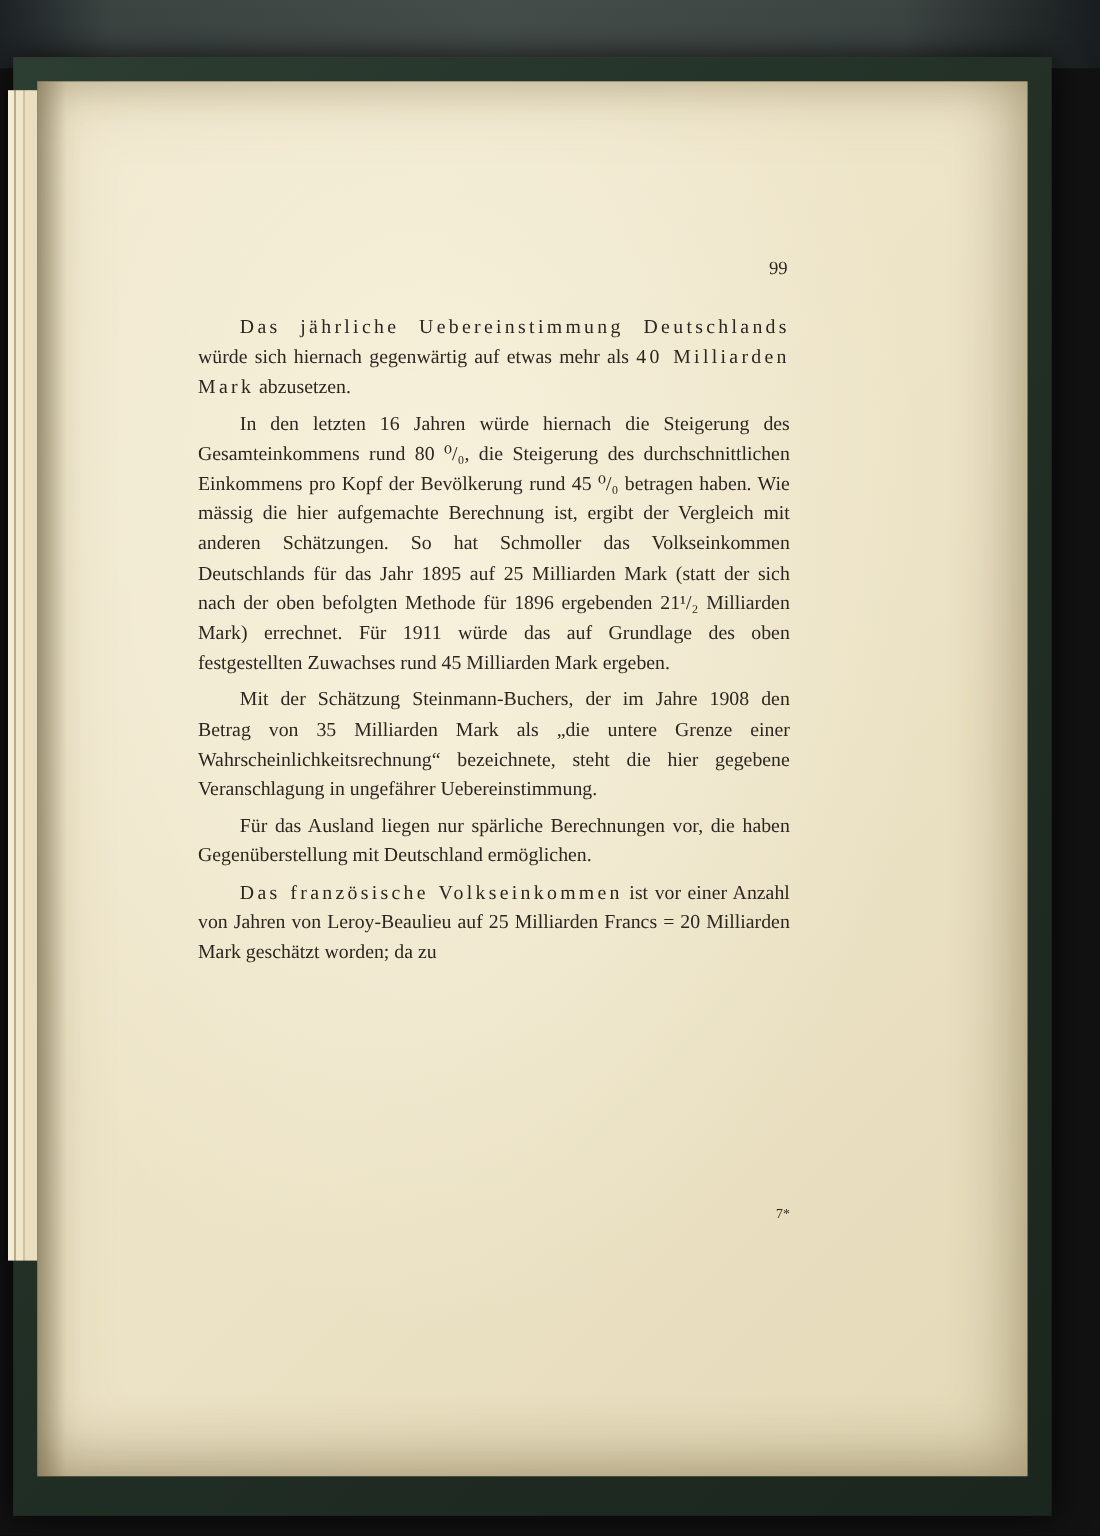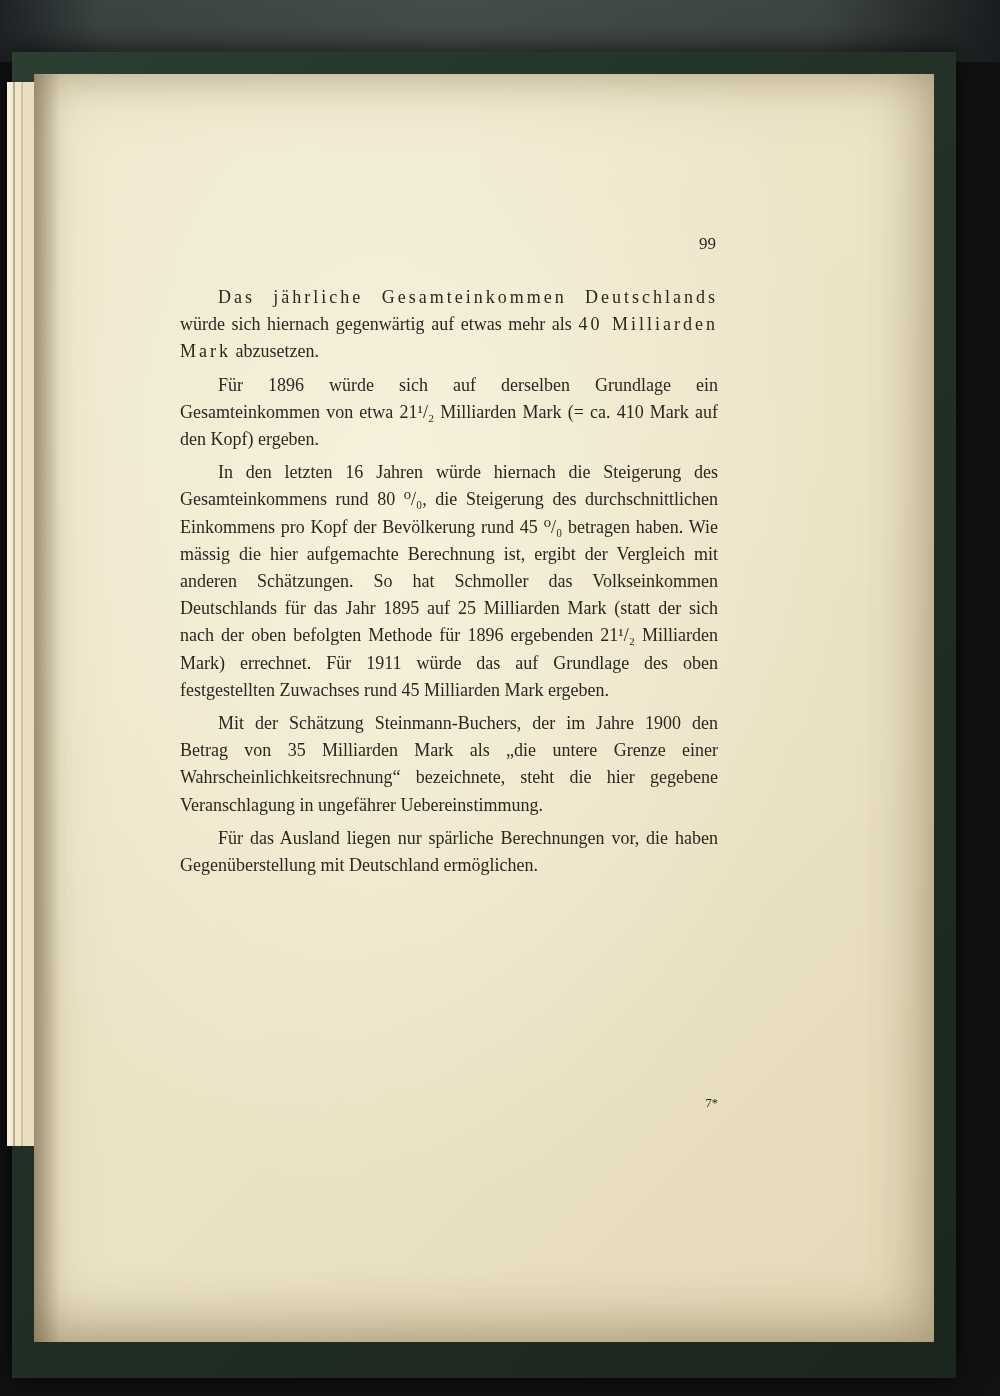--- a/index.html
+++ b/index.html
@@ -109,39 +109,39 @@
   <div class="page-edge-stack"></div>
 
   <div class="page">
 
     <div class="text-area">
 
       <div class="page-number">99</div>
 
 
       <p class="indent">
-        <span class="spaced">Das jährliche Gesamteinkommen Deutschlands</span><span> würde sich hiernach gegenwärtig auf etwas mehr als </span><span class="spaced">40 Milliarden Mark</span><span> abzusetzen.</span>
+        <span class="spaced">Das jährliche Uebereinstimmung Deutschlands</span><span> würde sich hiernach gegenwärtig auf etwas mehr als </span><span class="spaced">40 Milliarden Mark</span><span> abzusetzen.</span>
       </p>
 
-      <p class="indent">
-        <span>Für 1896 würde sich auf derselben Grundlage ein Gesamteinkommen von etwa 21¹/₂ Milliarden Mark (= ca. 410 Mark auf den Kopf) ergeben.</span>
-      </p>
 
       <p class="indent">
         <span>In den letzten 16 Jahren würde hiernach die Steigerung des Gesamteinkommens rund 80 ⁰/₀, die Steigerung des durchschnittlichen Einkommens pro Kopf der Bevölkerung rund 45 ⁰/₀ betragen haben. Wie mässig die hier aufgemachte Berechnung ist, ergibt der Vergleich mit anderen Schätzungen. So hat Schmoller das Volkseinkommen Deutschlands für das Jahr 1895 auf 25 Milliarden Mark (statt der sich nach der oben befolgten Methode für 1896 ergebenden 21¹/₂ Milliarden Mark) errechnet. Für 1911 würde das auf Grundlage des oben festgestellten Zuwachses rund 45 Milliarden Mark ergeben.</span>
       </p>
 
       <p class="indent">
-        <span>Mit der Schätzung Steinmann-Buchers, der im Jahre 1900 den Betrag von 35 Milliarden Mark als „die untere Grenze einer Wahrscheinlichkeitsrechnung“ bezeichnete, steht die hier gegebene Veranschlagung in ungefährer Uebereinstimmung.</span>
+        <span>Mit der Schätzung Steinmann-Buchers, der im Jahre 1908 den Betrag von 35 Milliarden Mark als „die untere Grenze einer Wahrscheinlichkeitsrechnung“ bezeichnete, steht die hier gegebene Veranschlagung in ungefährer Uebereinstimmung.</span>
       </p>
 
       <p class="indent">
         <span>Für das Ausland liegen nur spärliche Berechnungen vor, die haben Gegenüberstellung mit Deutschland ermöglichen.</span>
       </p>
 
+      <p class="indent">
+        <span class="spaced">Das französische Volkseinkommen</span><span> ist vor einer Anzahl von Jahren von Leroy-Beaulieu auf 25 Milliarden Francs = 20 Milliarden Mark geschätzt worden; da zu</span>
+      </p>
 
     </div>
 
     <div class="signature">7*</div>
 
   </div>
 
 </div>
 
 </body></html>

